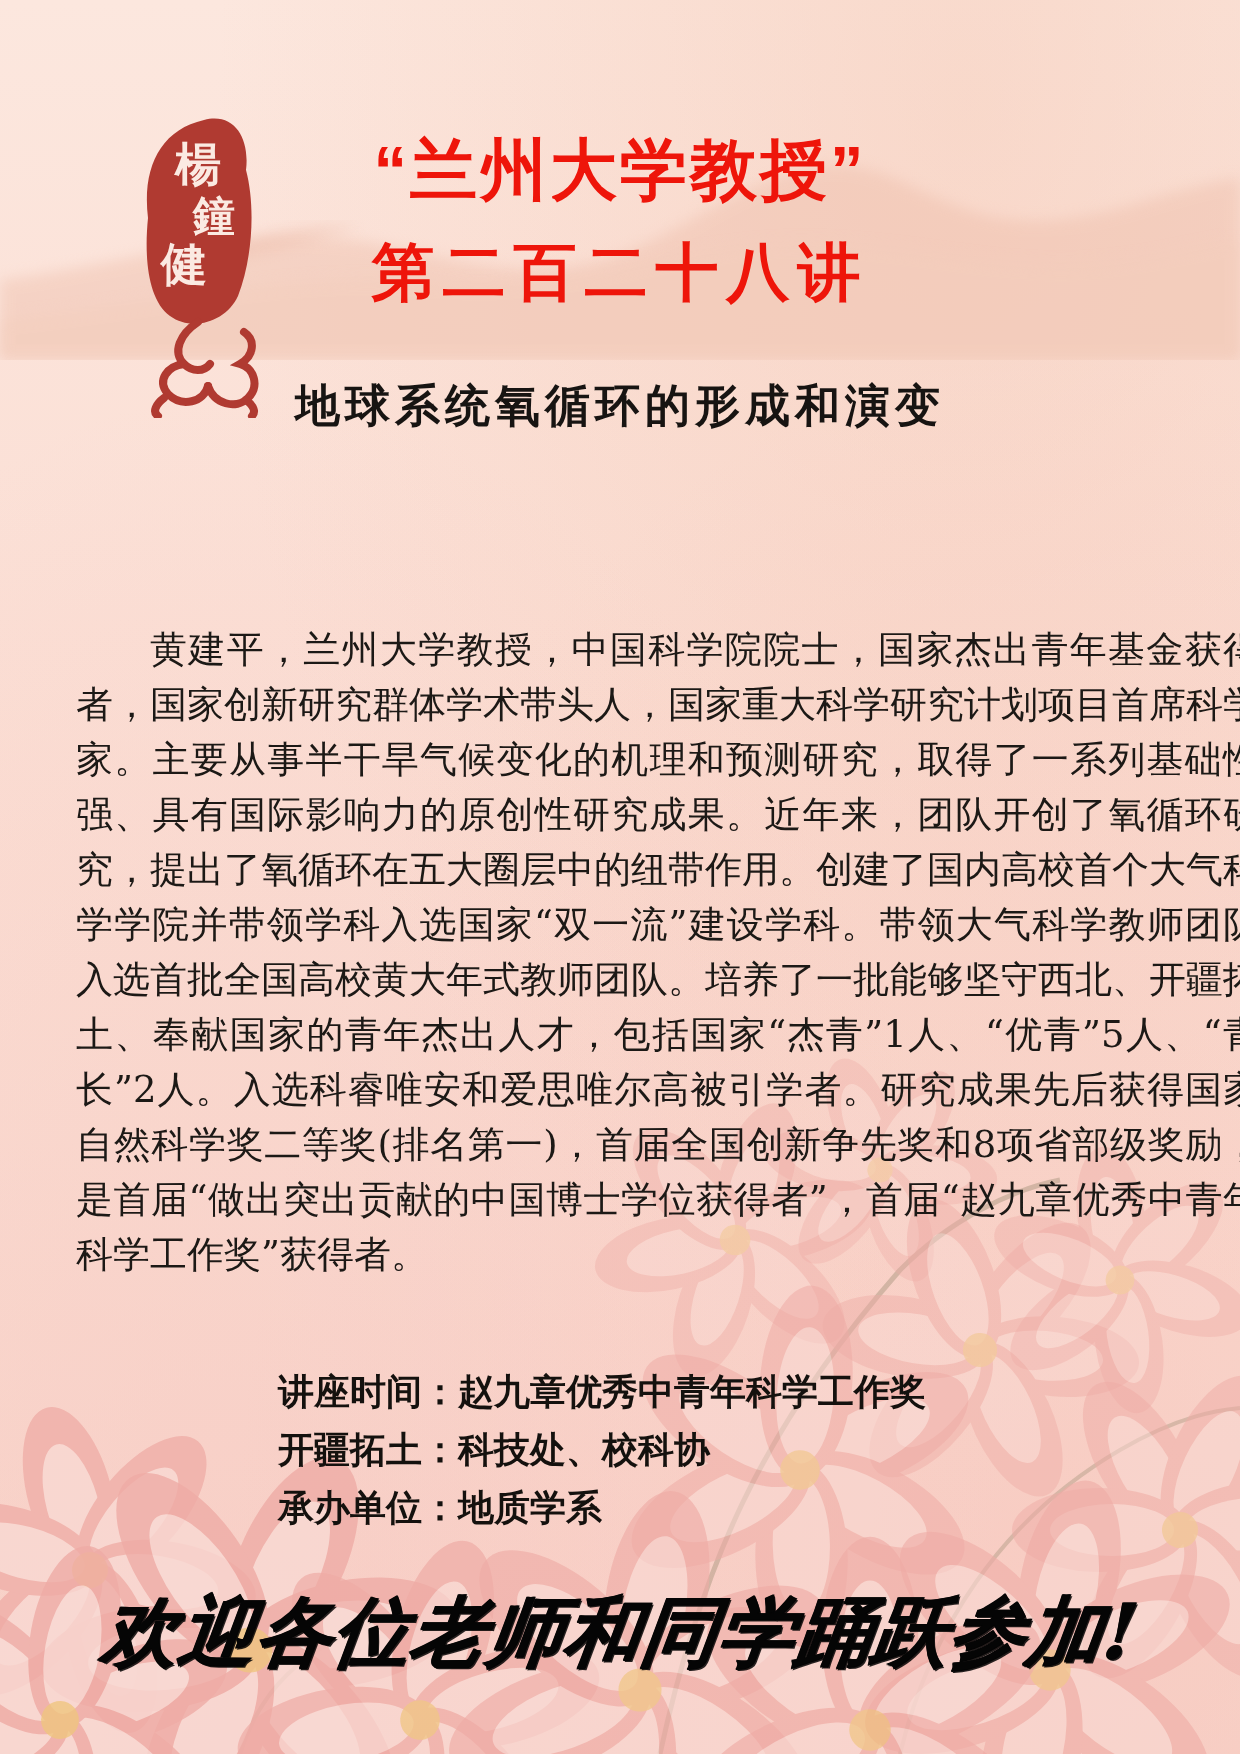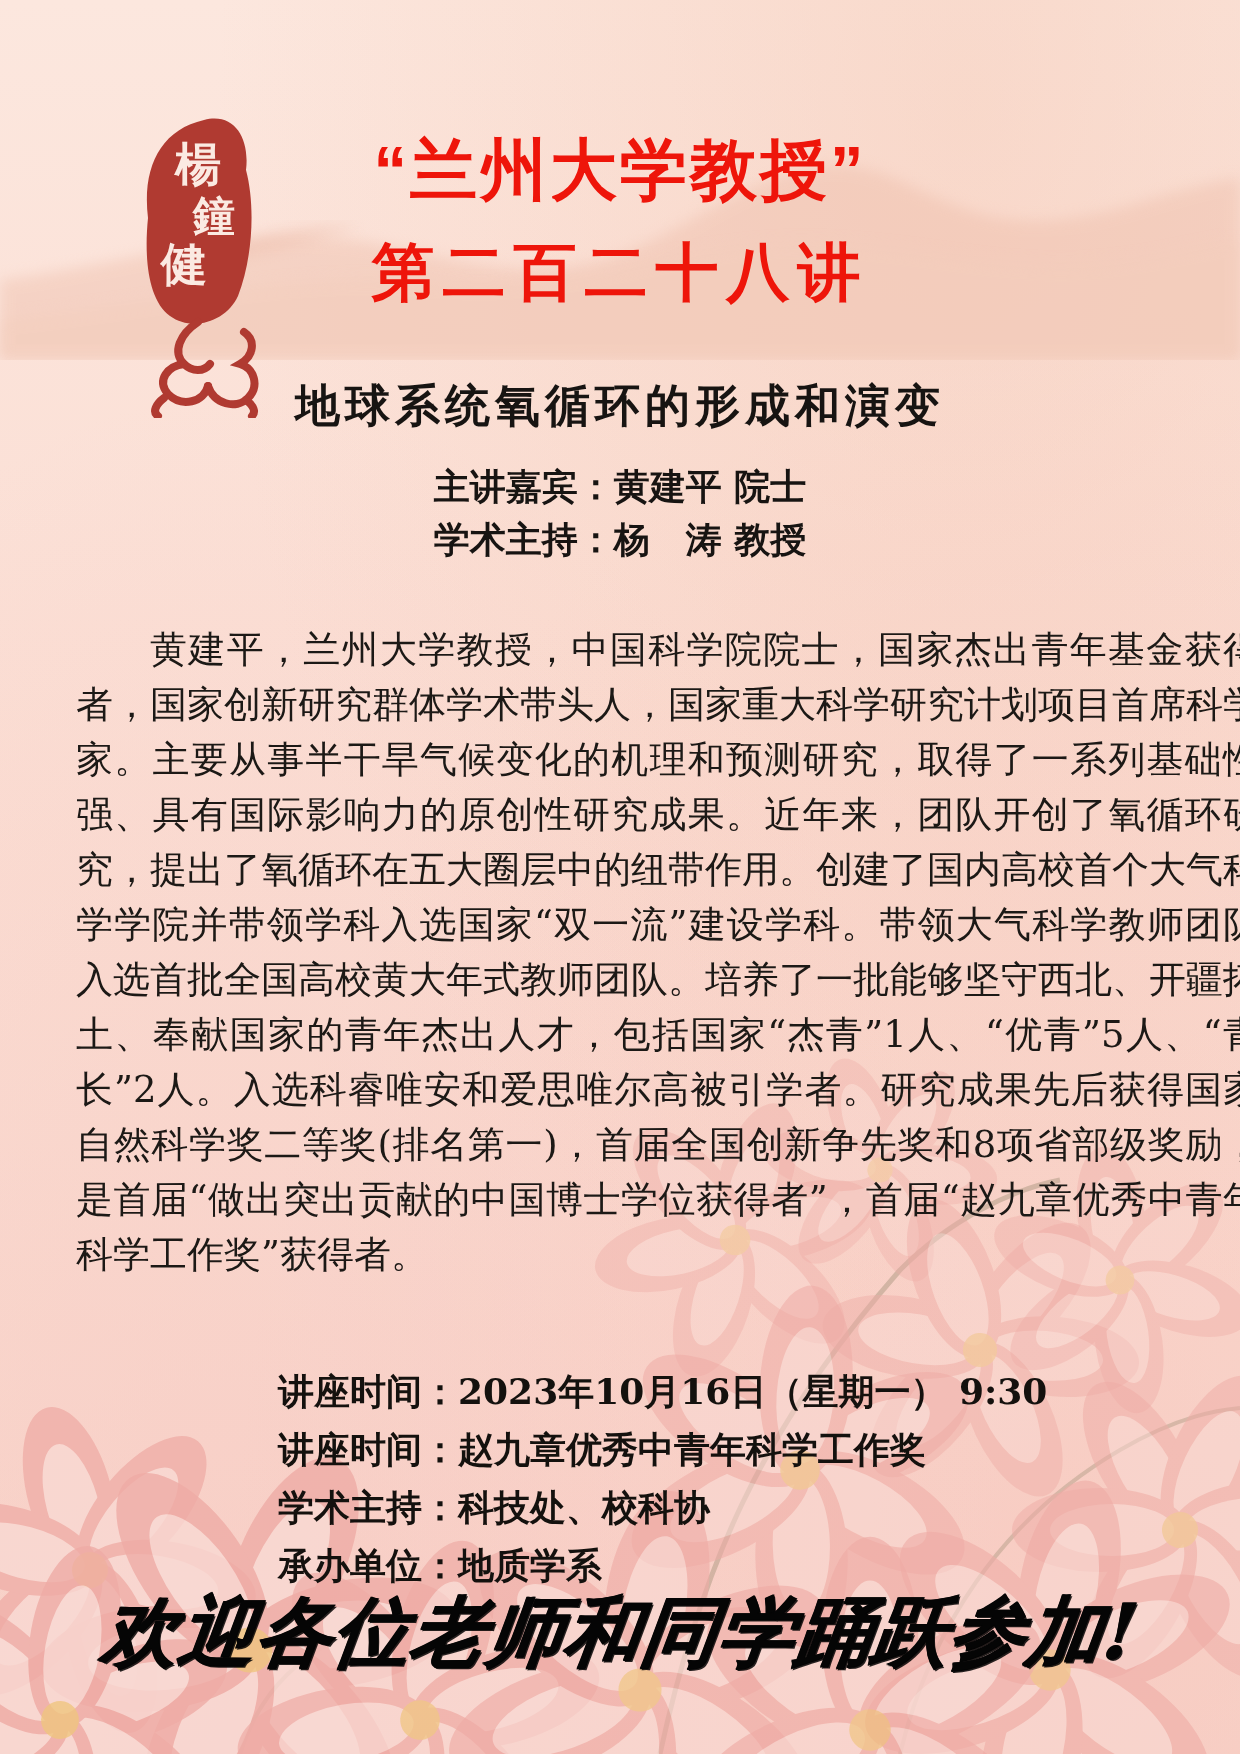--- a/index.html
+++ b/index.html
@@ -118,36 +118,29 @@
     </g>
   </svg>
 
   <div class="layer-text title-block">
     <div class="title-line1">“兰州大学教授”</div>
     <div class="title-line2">第二百二十八讲</div>
   </div>
 
   <div class="layer-text lecture-title">地球系统氧循环的形成和演变</div>
 
-  <div class="layer-text speaker-block">
-    <div>主讲嘉宾：黄建平 院士</div>
-    <div>学术主持：杨　涛 教授</div>
-  </div>
 
   <div class="layer-text bio">黄建平，兰州大学教授，中国科学院院士，国家杰出青年基金获得者，国家创新研究群体学术带头人，国家重大科学研究计划项目首席科学家。主要从事半干旱气候变化的机理和预测研究，取得了一系列基础性强、具有国际影响力的原创性研究成果。近年来，团队开创了氧循环研究，提出了氧循环在五大圈层中的纽带作用。创建了国内高校首个大气科学学院并带领学科入选国家“双一流”建设学科。带领大气科学教师团队入选首批全国高校黄大年式教师团队。培养了一批能够坚守西北、开疆拓土、奉献国家的青年杰出人才，包括国家“杰青”1人、“优青”5人、“青长”2人。入选科睿唯安和爱思唯尔高被引学者。研究成果先后获得国家自然科学奖二等奖(排名第一)，首届全国创新争先奖和8项省部级奖励，是首届“做出突出贡献的中国博士学位获得者”，首届“赵九章优秀中青年科学工作奖”获得者。</div>
 
   <div class="layer-text details">
     <div class="row">
-      <span>讲座时间：</span><span>2023年10月16日（星期一）  9:30</span>
-    </div>
-    <div class="row">
       <span>讲座时间：</span><span>赵九章优秀中青年科学工作奖</span>
     </div>
     <div class="row">
-      <span>学术主持：</span><span>科技处、校科协</span>
+      <span>开疆拓土：</span><span>科技处、校科协</span>
     </div>
     <div class="row">
       <span>承办单位：</span><span>地质学系</span>
     </div>
   </div>
 
   <div class="layer-text welcome">欢迎各位老师和同学踊跃参加!</div>
 
 </div>
 

